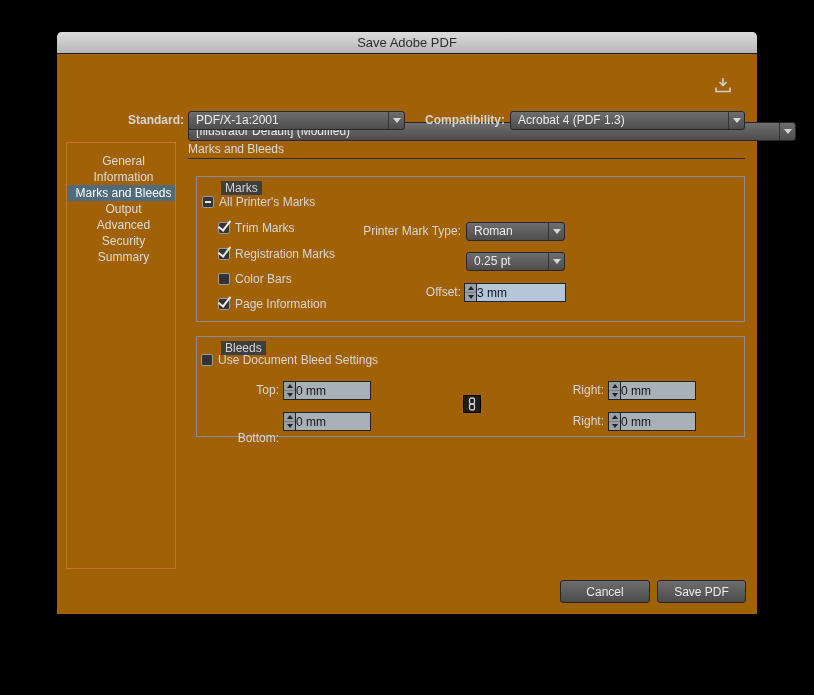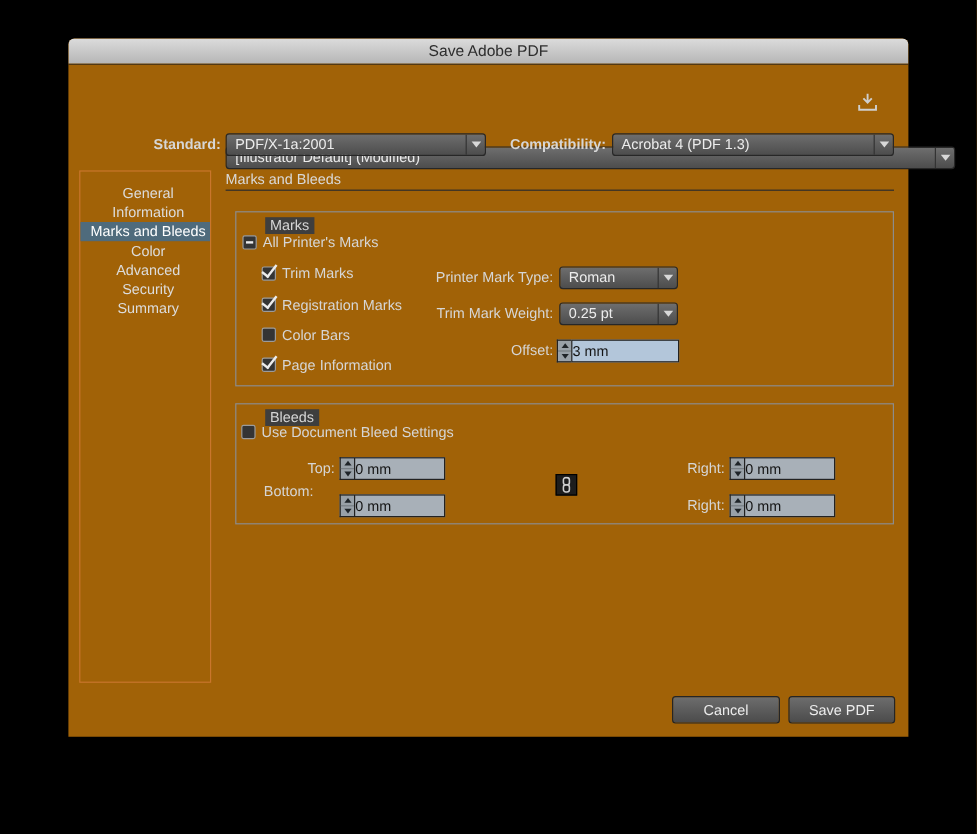--- a/index.html
+++ b/index.html
@@ -61,21 +61,21 @@
   <div class="lbl r b" style="left:358px;width:90px;top:79px;">Compatibility:</div>
   <div class="dd" style="left:453px;top:79px;width:235px;">
     <span>Acrobat 4 (PDF 1.3)</span>
     <span class="arr"></span>
   </div>
 
   <div class="sidebar">
     <div class="side-item"><span>General</span></div>
     <div class="side-item"><span>Information</span></div>
     <div class="side-item selected"><span>Marks and Bleeds</span></div>
-    <div class="side-item"><span>Color</span></div>
+    <div class="side-item"><span>Output</span></div>
     <div class="side-item"><span>Advanced</span></div>
     <div class="side-item"><span>Security</span></div>
     <div class="side-item"><span>Summary</span></div>
   </div>
 
   <div class="ptitle">Marks and Bleeds</div>
   <div class="divider"></div>
 
   <div class="group" style="left:139px;top:144px;width:549px;height:146px;">
     <div class="legend">Marks</div>
@@ -94,21 +94,20 @@
 
     <div class="cb checked" style="left:21px;top:121px;"></div>
     <div class="lbl" style="left:38px;top:118px;">Page Information</div>
 
     <div class="lbl r" style="left:120px;width:144px;top:45px;">Printer Mark Type:</div>
     <div class="dd" style="left:269px;top:45px;width:99px;">
       <span>Roman</span>
       <span class="arr"></span>
     </div>
 
-    <div class="lbl r" style="left:120px;width:144px;top:75px;">Trim Mark Weight:</div>
     <div class="dd" style="left:269px;top:75px;width:99px;">
       <span>0.25 pt</span>
       <span class="arr"></span>
     </div>
 
     <div class="lbl r" style="left:160px;width:104px;top:106px;">Offset:</div>
     <div class="stp" style="left:267px;top:106px;">
         <span class="up"></span>
         <span class="dn"></span>
       </div>
@@ -121,21 +120,21 @@
     <div class="cb" style="left:4px;top:17px;"></div>
     <div class="lbl" style="left:21px;top:14px;">Use Document Bleed Settings</div>
 
     <div class="lbl r" style="left:5px;width:77px;top:44px;">Top:</div>
     <div class="stp" style="left:86px;top:44px;">
         <span class="up"></span>
         <span class="dn"></span>
       </div>
     <input class="num" style="left: 98px; top: 44px; width: 76px;" value="0 mm">
 
-    <div class="lbl r" style="left:5px;width:77px;top:63px;text-align:center;">Bottom:</div>
+    <div class="lbl r" style="left:5px;width:77px;top:92px;">Bottom:</div>
     <div class="stp" style="left:86px;top:75px;">
         <span class="up"></span>
         <span class="dn"></span>
       </div>
     <input class="num" style="left: 98px; top: 75px; width: 76px;" value="0 mm">
 
     <div class="linkbox" style="left:266px;top:58px;">
       <svg width="10" height="14" viewBox="0 0 10 14">
         <rect x="2.5" y="1" width="5" height="6" rx="2" stroke="#cfcfcf" fill="none" stroke-width="1.3"></rect>
         <rect x="2.5" y="7" width="5" height="6" rx="2" stroke="#cfcfcf" fill="none" stroke-width="1.3"></rect>

